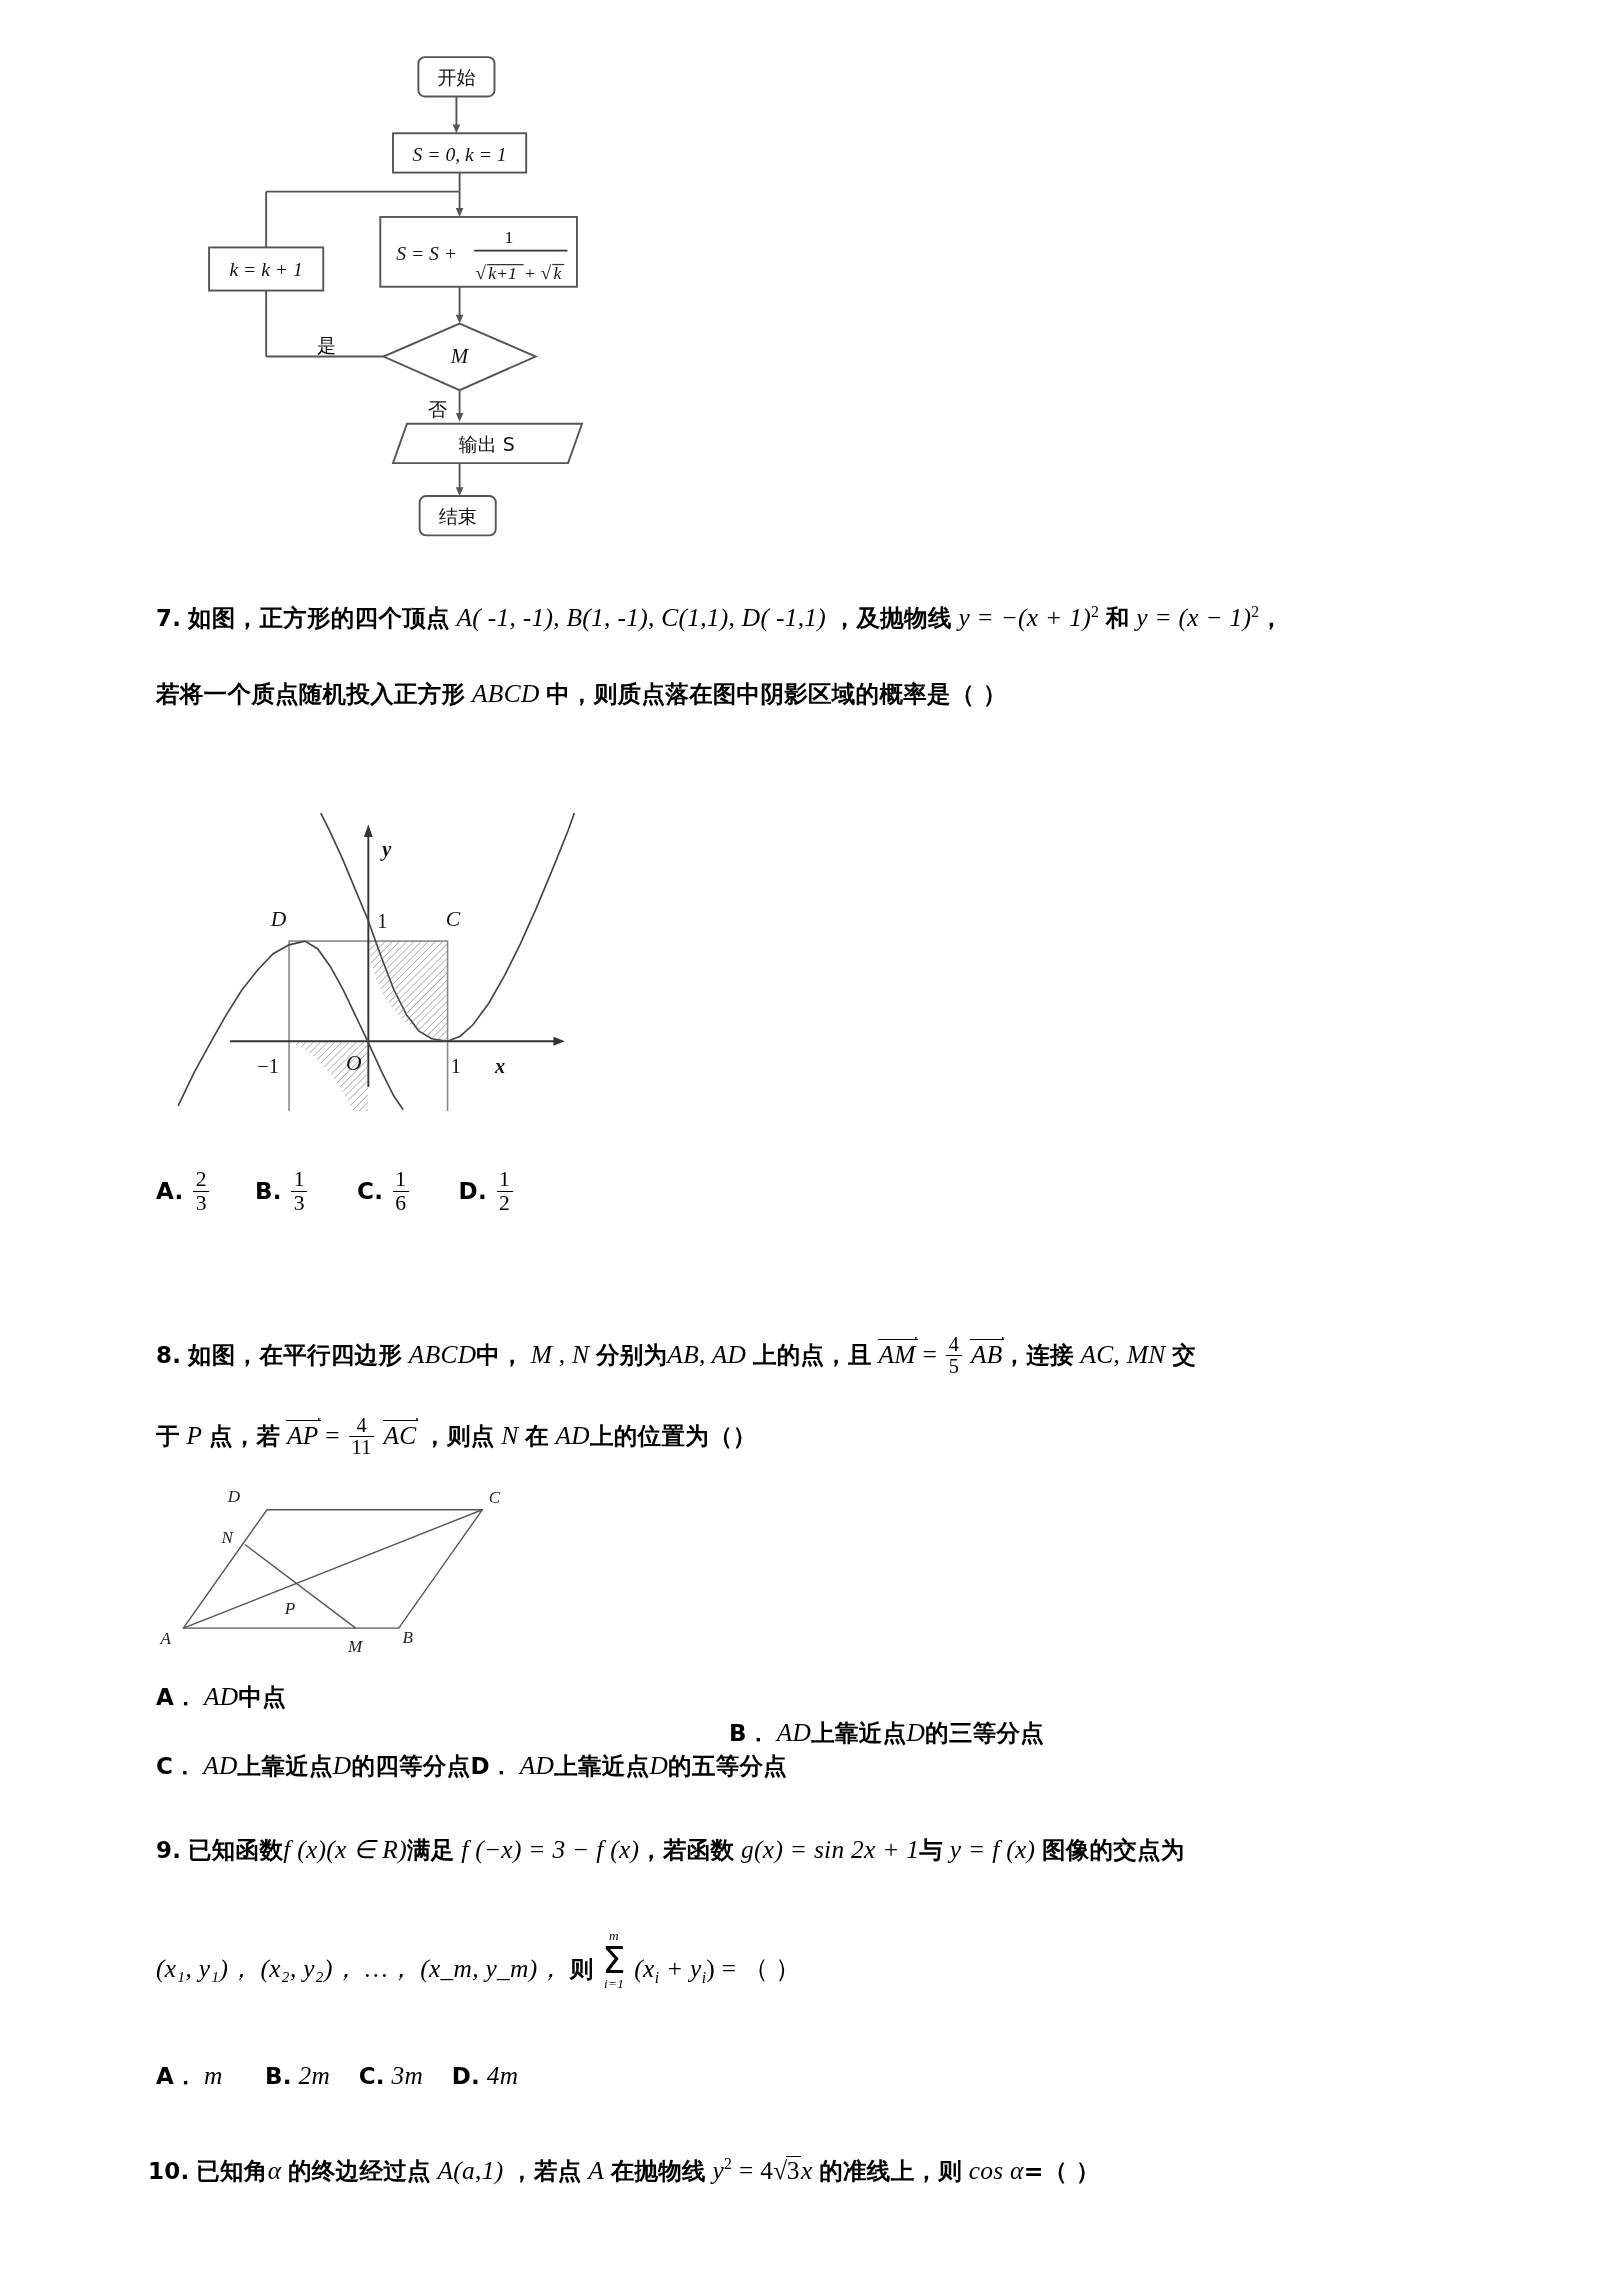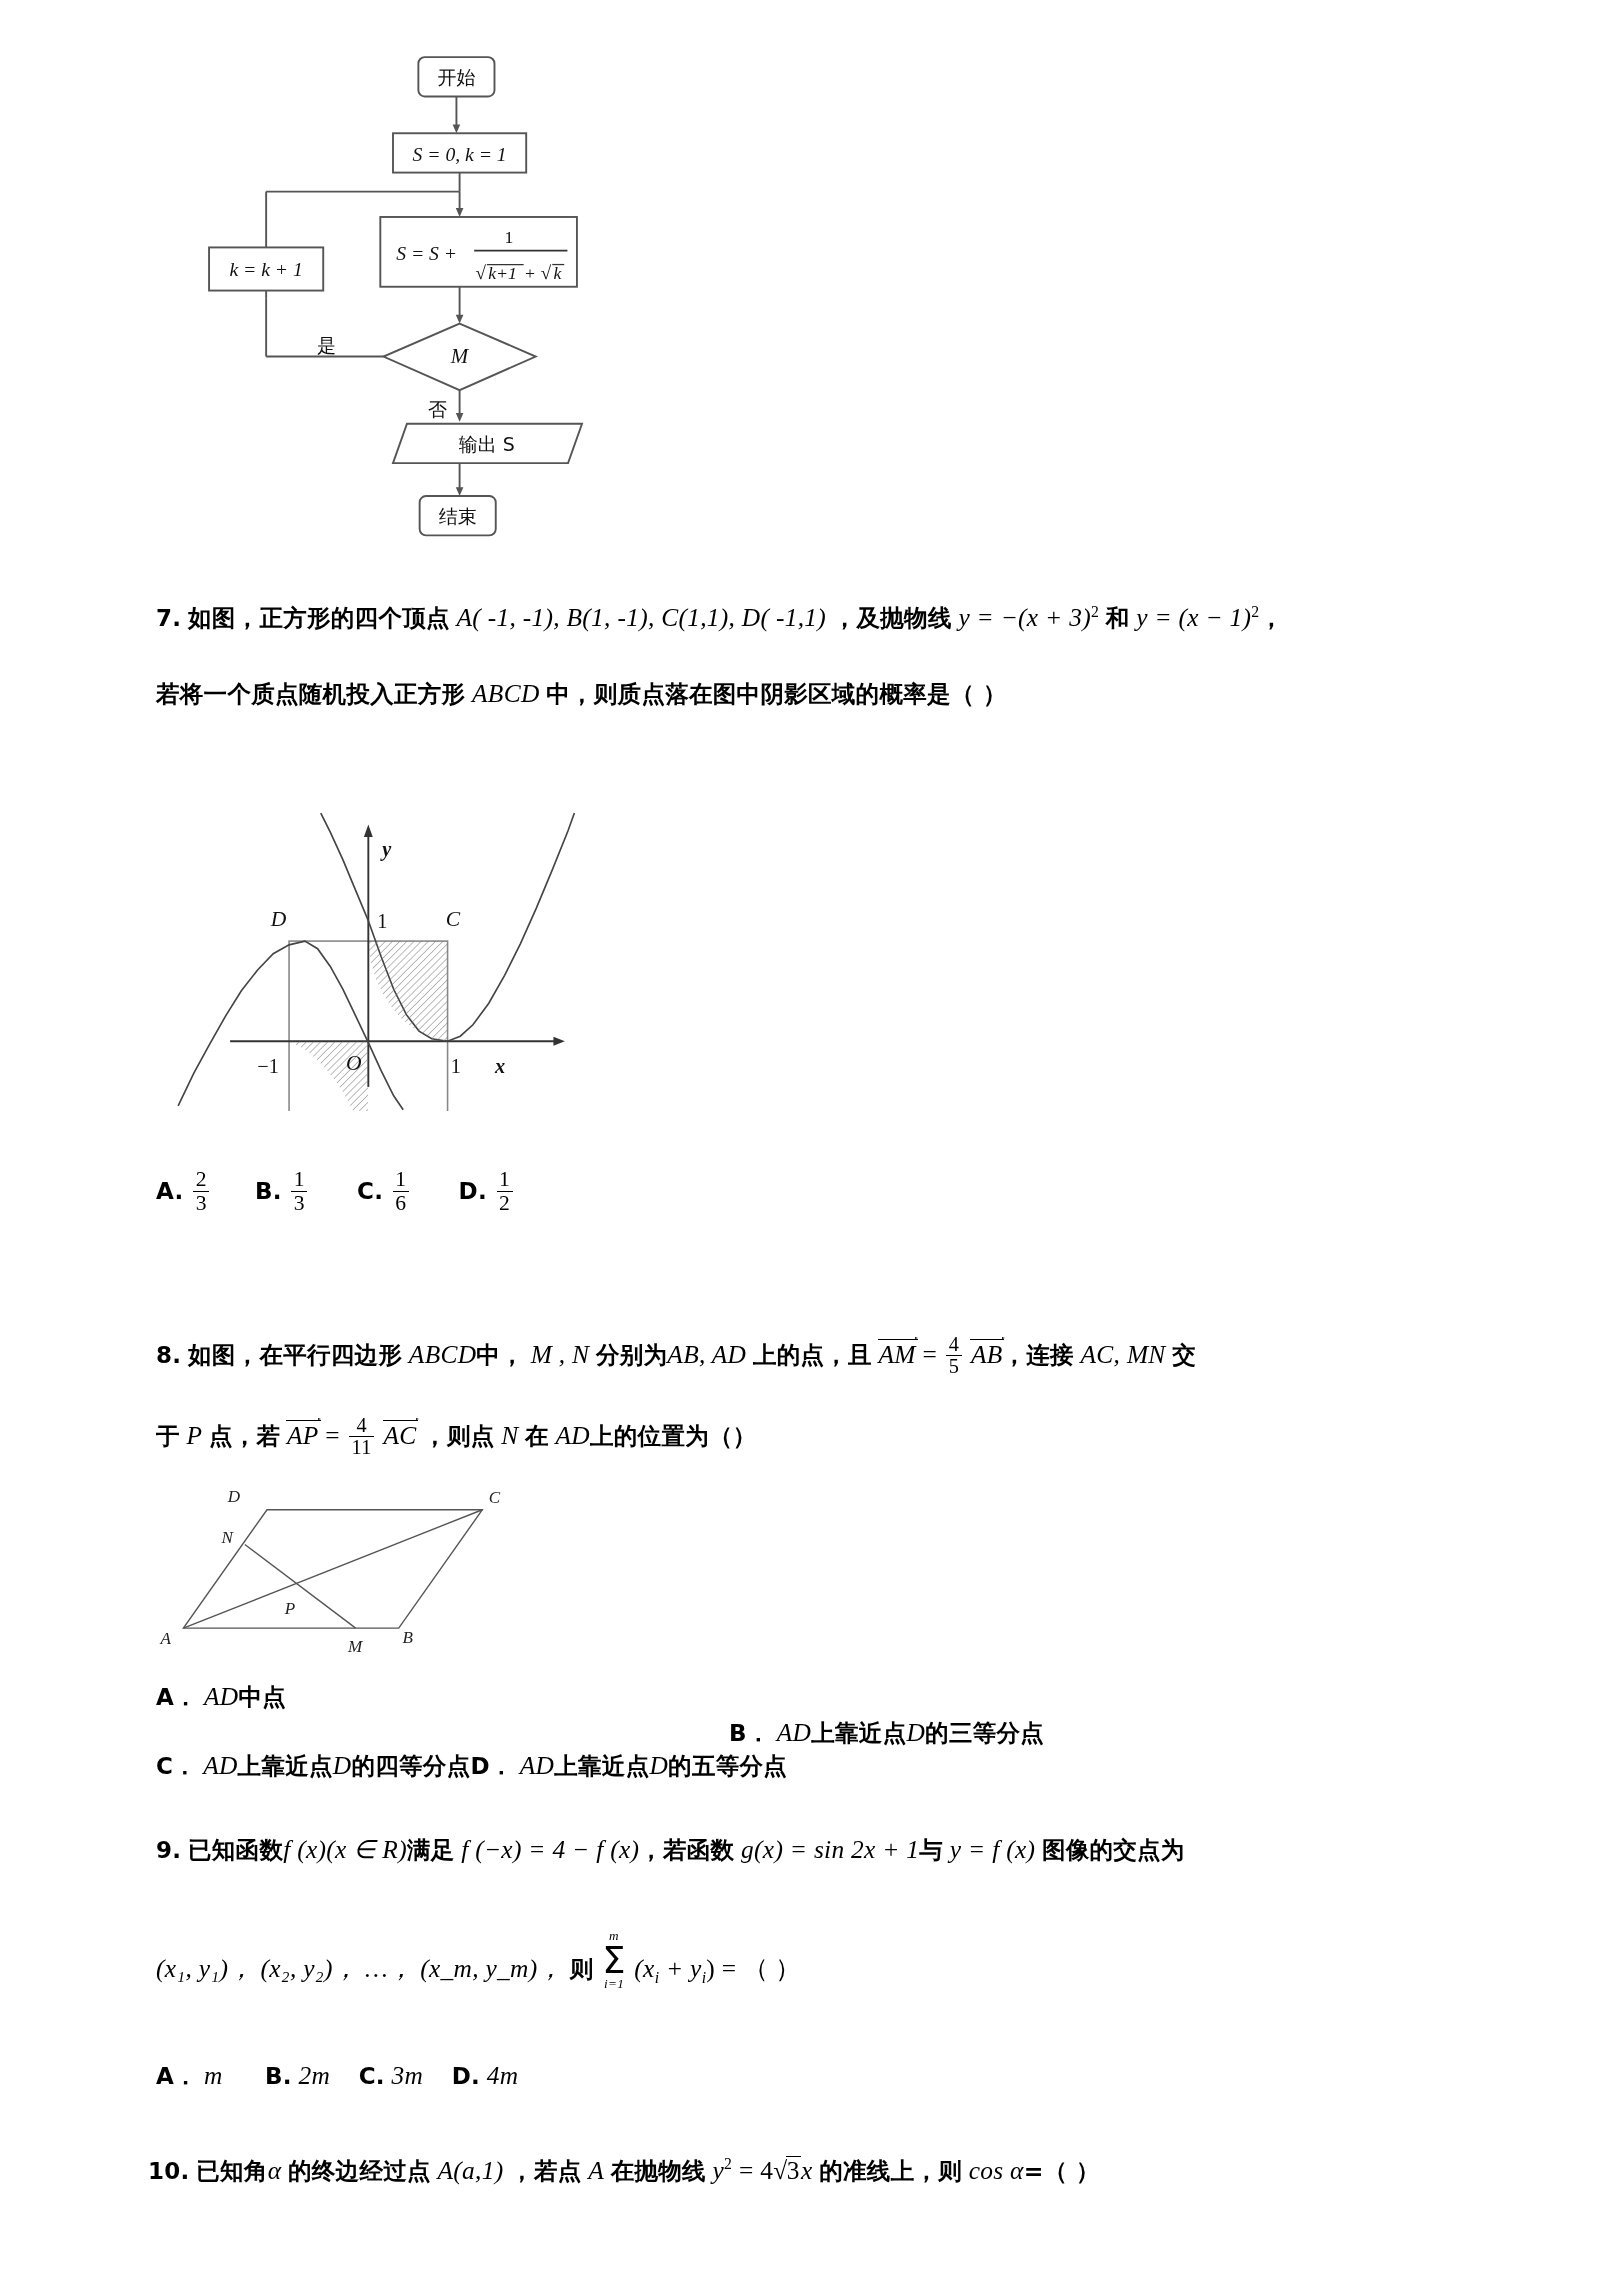--- a/index.html
+++ b/index.html
@@ -163,21 +163,21 @@
       <text x="452" y="754" text-anchor="middle" font-family="DejaVu Sans, sans-serif" font-size="30" fill="#111">结束</text>
     </svg>
   </div>
 
 
   <div class="q-line" style="left:156px; top:604px;">
     <span class="qnum">7.</span>
     <span class="cn">如图，正方形的四个顶点</span>
     <span class="mi">A( -1, -1), B(1, -1), C(1,1), D( -1,1)</span>
     <span class="cn">，及抛物线</span>
-    <span class="mi">y = −(x + 3)</span><sup class="exp">2</sup>
+    <span class="mi">y = −(x + 1)</span><sup class="exp">2</sup>
     <span class="cn">和</span>
     <span class="mi">y = (x − 1)</span><sup class="exp">2</sup><span class="cn">，</span>
   </div>
 
   <div class="q-line" style="left:156px; top:681px;text-align:center;">
     <span class="cn">若将一个质点随机投入正方形</span>
     <span class="mi">ABCD</span>
     <span class="cn">中，则质点落在图中阴影区域的概率是（    ）</span>
   </div>
 
@@ -331,21 +331,21 @@
 
   <div class="q-line" style="left:156px; top:1753px;">
     <span class="opt-letter">C．</span>
     <span class="mi">AD</span><span class="cn">上靠近点</span><span class="mi">D</span><span class="cn">的四等分点</span><span class="opt-letter">D．</span>
     <span class="mi">AD</span><span class="cn">上靠近点</span><span class="mi">D</span><span class="cn">的五等分点</span>
   </div>
 
   <div class="q-line" style="left:156px; top:1837px;">
     <span class="qnum">9.</span>
     <span class="cn">已知函数</span><span class="mi">f (x)(x ∈ R)</span><span class="cn">满足</span>
-    <span class="mi">f (−x) = 4 − f (x)</span><span class="cn">，若函数</span>
+    <span class="mi">f (−x) = 3 − f (x)</span><span class="cn">，若函数</span>
     <span class="mi">g(x) = sin 2x + 1</span><span class="cn">与</span>
     <span class="mi">y = f (x)</span>
     <span class="cn">图像的交点为</span>
   </div>
 
   <div class="q-line" style="left:156px; top:1930px;">
     <span class="mi">(x₁, y₁)， (x₂, y₂)， …， (x_m, y_m)，</span>
     <span class="cn">则</span>
     <span class="sum">
       <span class="lim">m</span>

